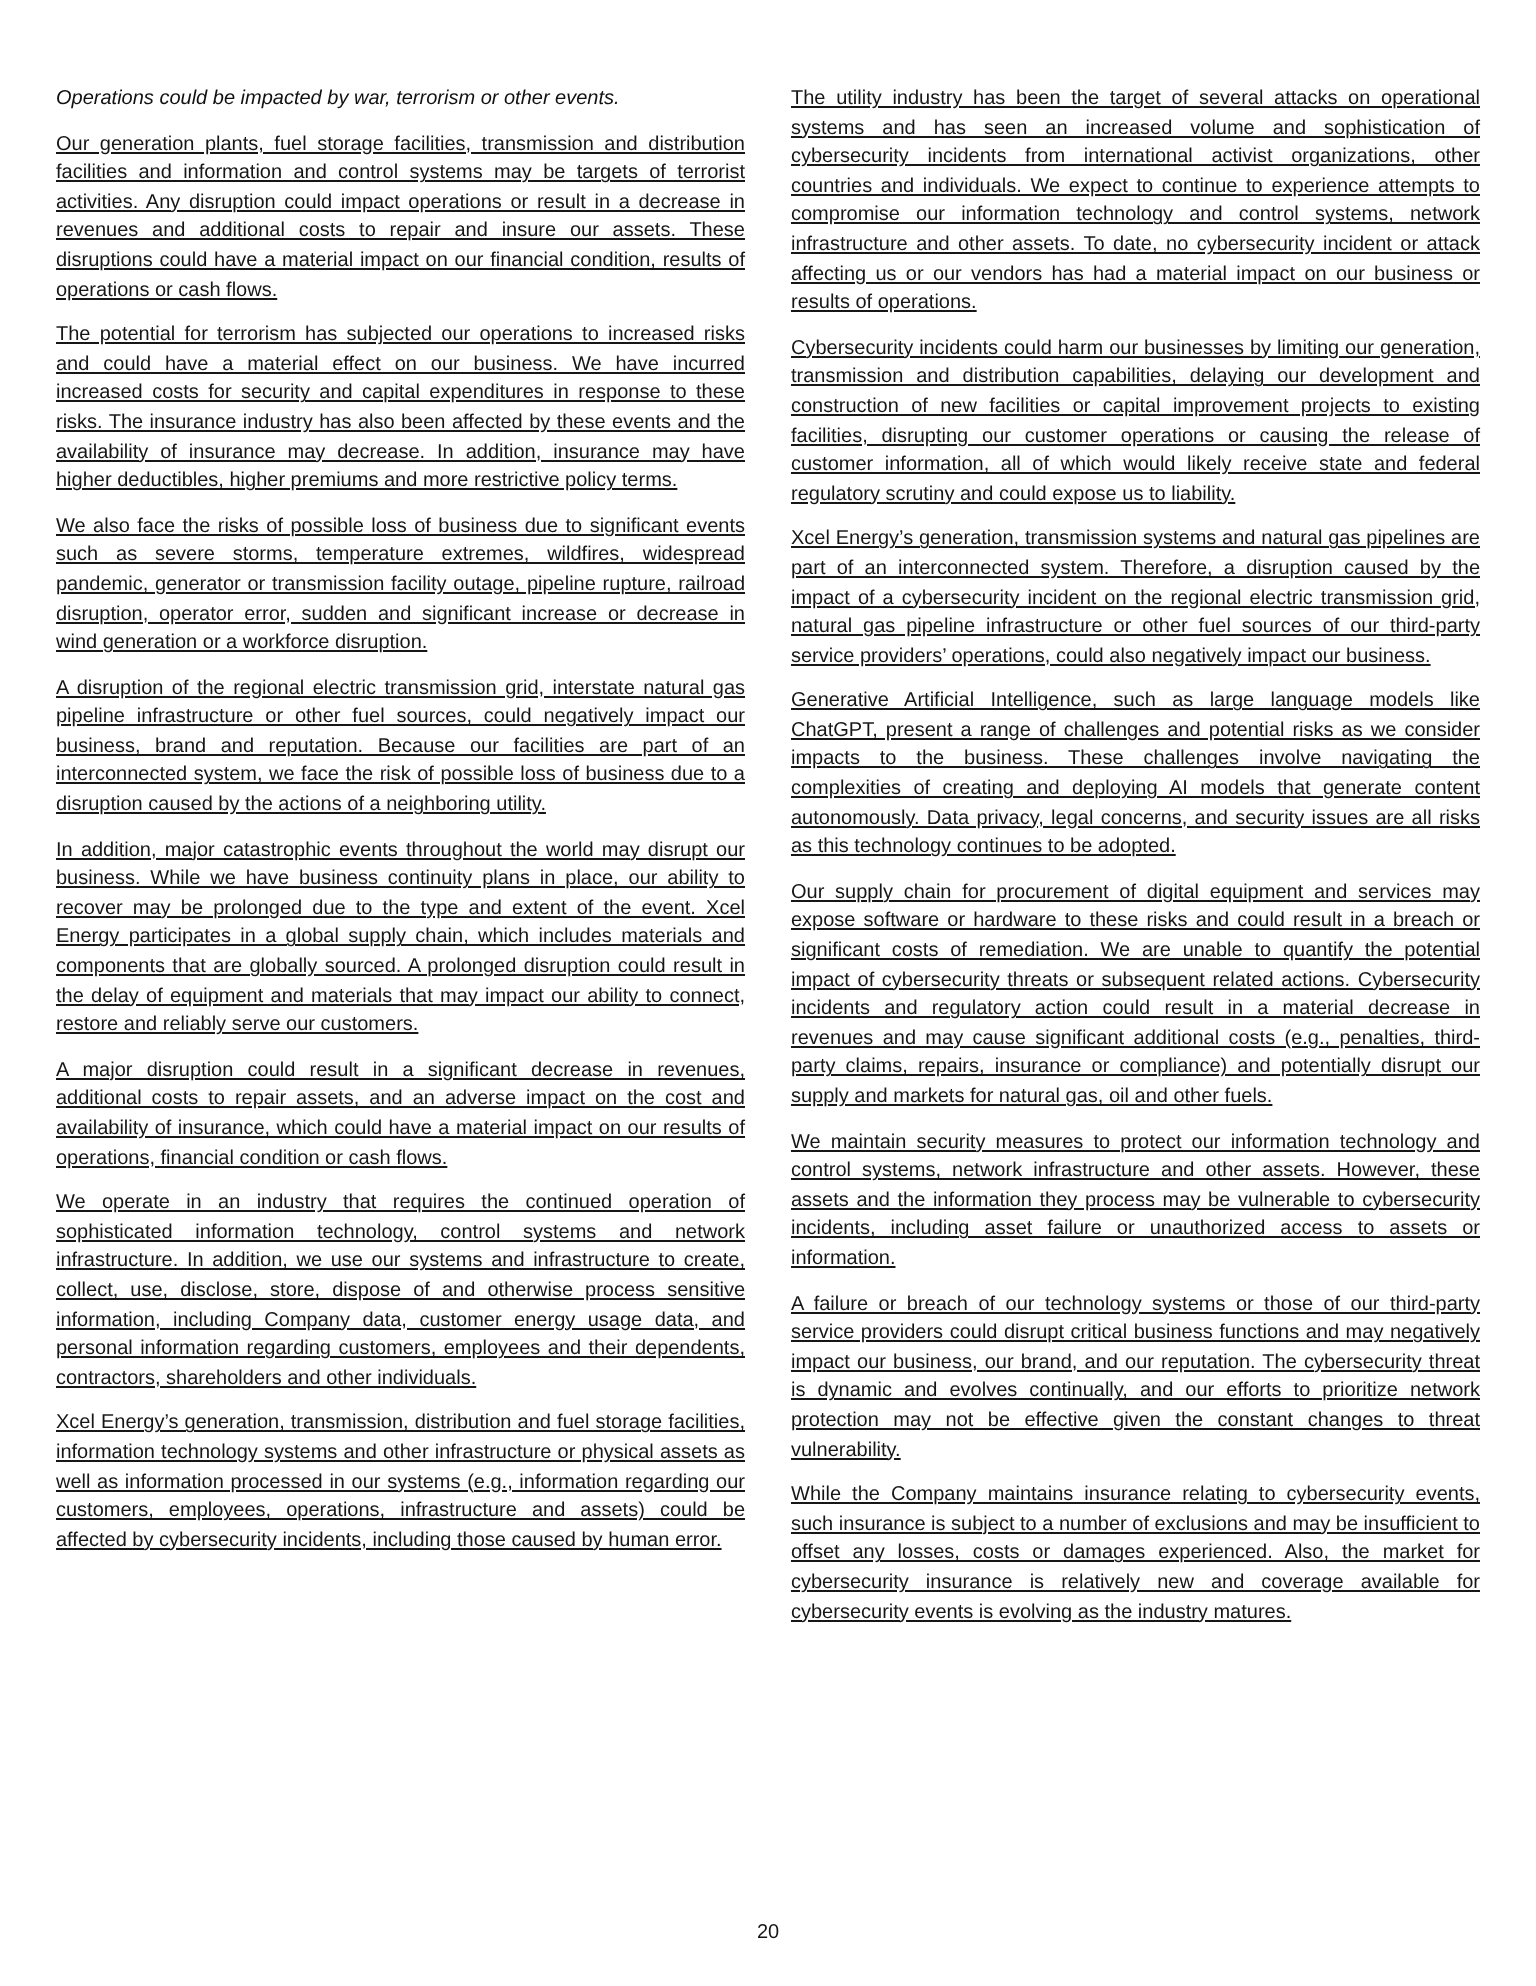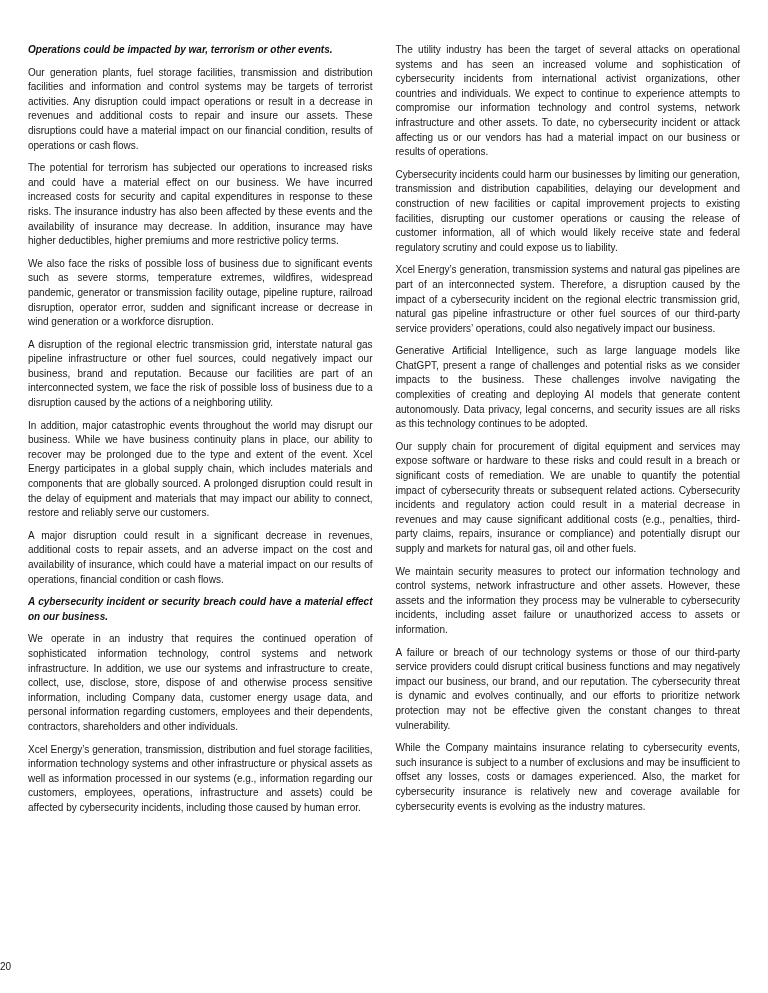--- a/index.html
+++ b/index.html
@@ -27,56 +27,56 @@
   .column {
     flex: 1 1 0;
     min-width: 0;
   }
   .para {
     font-size: 10px;
     line-height: 14.6px;
     color: #161616;
     text-align: justify;
     margin: 0 0 8px 0;
+    text-decoration: underline;
   }
   .heading {
     font-size: 10px;
     line-height: 14.6px;
     color: #111111;
-    font-weight: 700;
+    font-weight: 400;
     font-style: italic;
     text-align: justify;
     margin: 0 0 8px 0;
   }
   .page-number {
     position: absolute;
     top: 960px;
     left: 0;
     width: 100%;
-    text-align: left;
+    text-align: center;
     font-size: 10px;
     line-height: 14px;
     color: #161616;
   }
 </style>
 </head>
 <body>
 
 <div class="page">
   <div class="columns">
 
     <div class="column">
       <h3 class="heading">Operations could be impacted by war, terrorism or other events.</h3>
       <p class="para">Our generation plants, fuel storage facilities, transmission and distribution facilities and information and control systems may be targets of terrorist activities. Any disruption could impact operations or result in a decrease in revenues and additional costs to repair and insure our assets. These disruptions could have a material impact on our financial condition, results of operations or cash flows.</p>
       <p class="para">The potential for terrorism has subjected our operations to increased risks and could have a material effect on our business. We have incurred increased costs for security and capital expenditures in response to these risks. The insurance industry has also been affected by these events and the availability of insurance may decrease. In addition, insurance may have higher deductibles, higher premiums and more restrictive policy terms.</p>
       <p class="para">We also face the risks of possible loss of business due to significant events such as severe storms, temperature extremes, wildfires, widespread pandemic, generator or transmission facility outage, pipeline rupture, railroad disruption, operator error, sudden and significant increase or decrease in wind generation or a workforce disruption.</p>
       <p class="para">A disruption of the regional electric transmission grid, interstate natural gas pipeline infrastructure or other fuel sources, could negatively impact our business, brand and reputation. Because our facilities are part of an interconnected system, we face the risk of possible loss of business due to a disruption caused by the actions of a neighboring utility.</p>
       <p class="para">In addition, major catastrophic events throughout the world may disrupt our business. While we have business continuity plans in place, our ability to recover may be prolonged due to the type and extent of the event. Xcel Energy participates in a global supply chain, which includes materials and components that are globally sourced. A prolonged disruption could result in the delay of equipment and materials that may impact our ability to connect, restore and reliably serve our customers.</p>
       <p class="para">A major disruption could result in a significant decrease in revenues, additional costs to repair assets, and an adverse impact on the cost and availability of insurance, which could have a material impact on our results of operations, financial condition or cash flows.</p>
-      <h3 class="heading">A cybersecurity incident or security breach could have a material effect on our business.</h3>
       <p class="para">We operate in an industry that requires the continued operation of sophisticated information technology, control systems and network infrastructure. In addition, we use our systems and infrastructure to create, collect, use, disclose, store, dispose of and otherwise process sensitive information, including Company data, customer energy usage data, and personal information regarding customers, employees and their dependents, contractors, shareholders and other individuals.</p>
       <p class="para">Xcel Energy’s generation, transmission, distribution and fuel storage facilities, information technology systems and other infrastructure or physical assets as well as information processed in our systems (e.g., information regarding our customers, employees, operations, infrastructure and assets) could be affected by cybersecurity incidents, including those caused by human error.</p>
     </div>
 
     <div class="column">
       <p class="para">The utility industry has been the target of several attacks on operational systems and has seen an increased volume and sophistication of cybersecurity incidents from international activist organizations, other countries and individuals. We expect to continue to experience attempts to compromise our information technology and control systems, network infrastructure and other assets. To date, no cybersecurity incident or attack affecting us or our vendors has had a material impact on our business or results of operations.</p>
       <p class="para">Cybersecurity incidents could harm our businesses by limiting our generation, transmission and distribution capabilities, delaying our development and construction of new facilities or capital improvement projects to existing facilities, disrupting our customer operations or causing the release of customer information, all of which would likely receive state and federal regulatory scrutiny and could expose us to liability.</p>
       <p class="para">Xcel Energy’s generation, transmission systems and natural gas pipelines are part of an interconnected system. Therefore, a disruption caused by the impact of a cybersecurity incident on the regional electric transmission grid, natural gas pipeline infrastructure or other fuel sources of our third-party service providers’ operations, could also negatively impact our business.</p>
       <p class="para">Generative Artificial Intelligence, such as large language models like ChatGPT, present a range of challenges and potential risks as we consider impacts to the business. These challenges involve navigating the complexities of creating and deploying AI models that generate content autonomously. Data privacy, legal concerns, and security issues are all risks as this technology continues to be adopted.</p>
       <p class="para">Our supply chain for procurement of digital equipment and services may expose software or hardware to these risks and could result in a breach or significant costs of remediation. We are unable to quantify the potential impact of cybersecurity threats or subsequent related actions. Cybersecurity incidents and regulatory action could result in a material decrease in revenues and may cause significant additional costs (e.g., penalties, third-party claims, repairs, insurance or compliance) and potentially disrupt our supply and markets for natural gas, oil and other fuels.</p>

